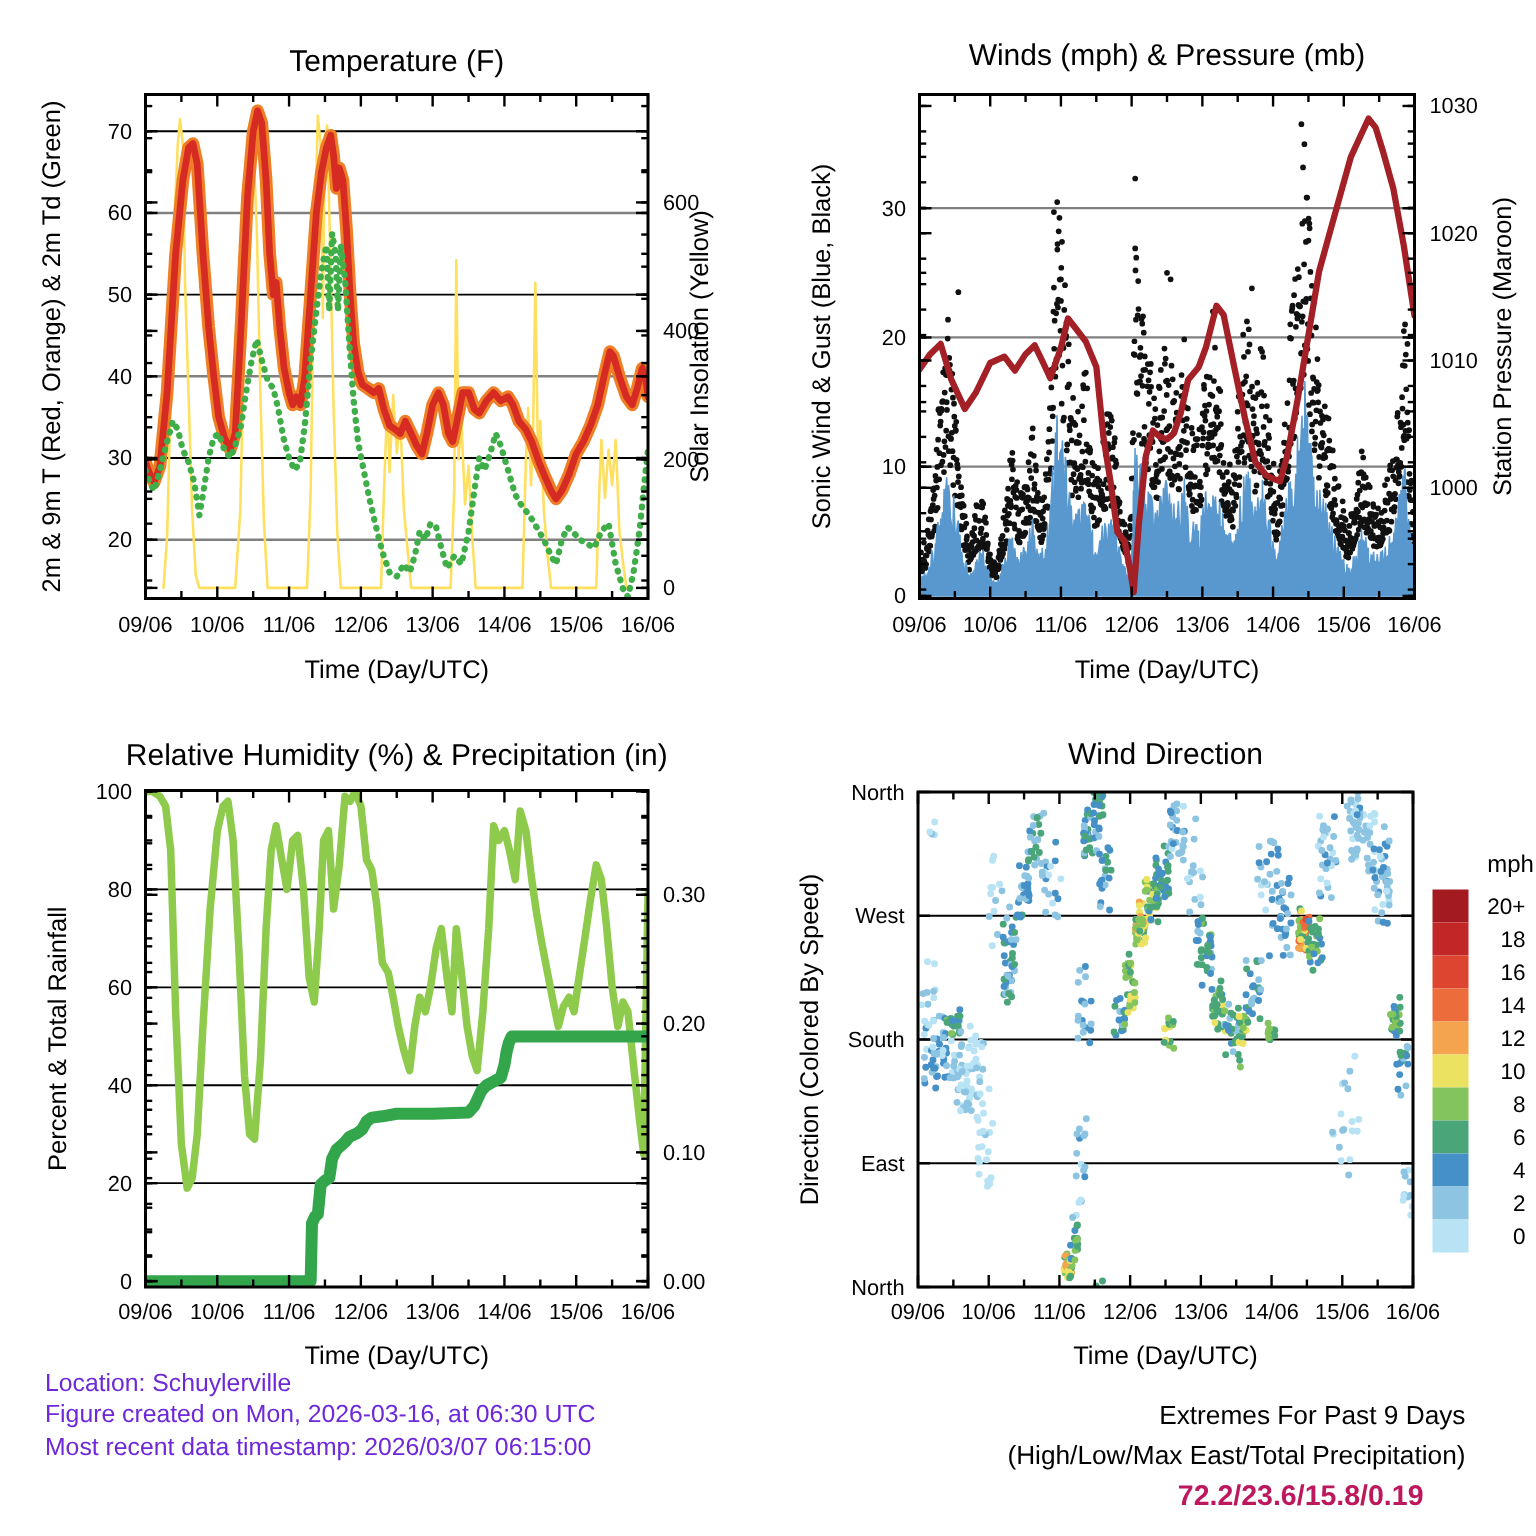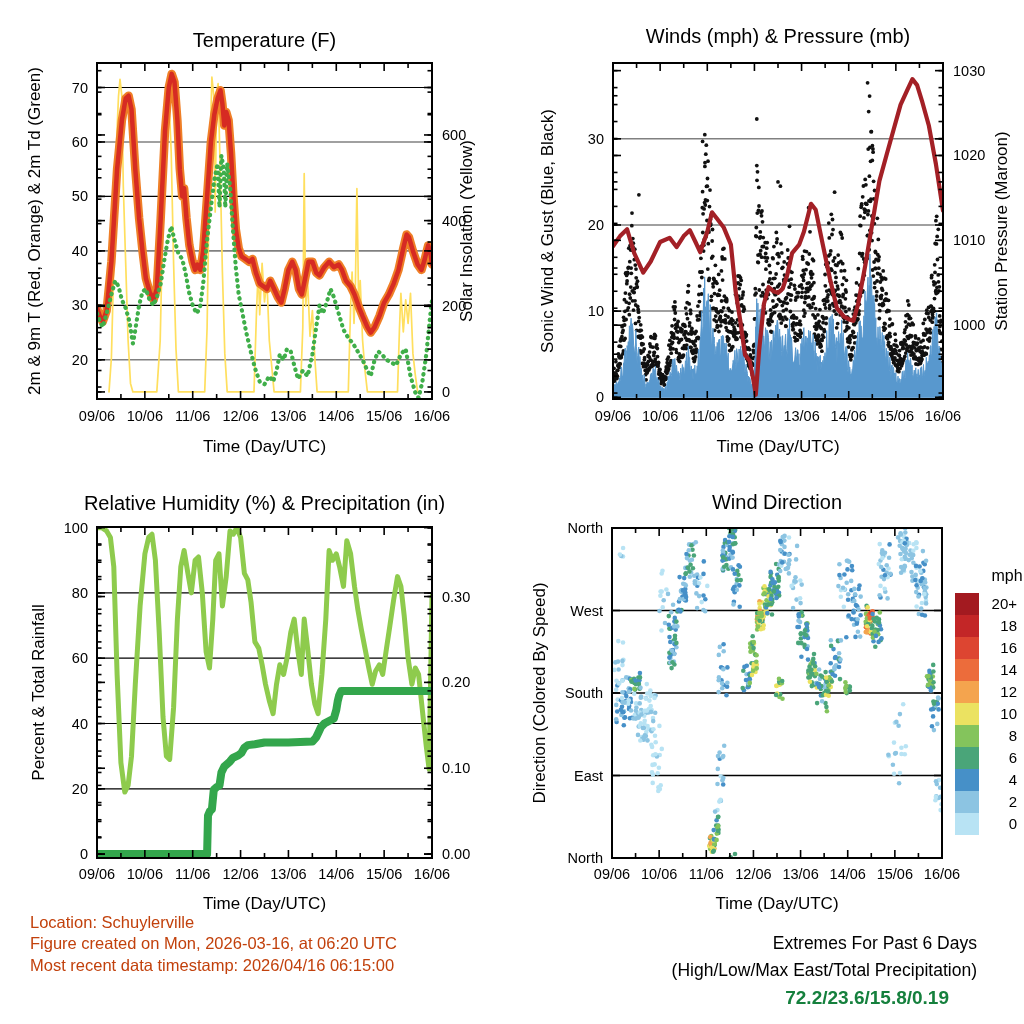--- a/index.html
+++ b/index.html
@@ -1,19 +1,19 @@
 <!DOCTYPE html>
 <html><head>
 <meta charset="utf-8">
 <style>
   html,body{margin:0;padding:0;background:#fff;}
   #figure{position:relative;width:1024px;height:1024px;background:#fff;overflow:hidden;
           font-family:"Liberation Sans", sans-serif;}
   #chart-svg{position:absolute;left:0;top:0;}
-  .footer-left{position:absolute;left:30px;top:912px;font-size:16.5px;color:#c2410c;line-height:21.3px;white-space:nowrap;}
+  .footer-left{position:absolute;left:30px;top:912px;font-size:16.5px;color:#6d28d9;line-height:21.3px;white-space:nowrap;}
   .footer-right{position:absolute;right:47px;top:930px;text-align:right;font-size:17.5px;color:#000;line-height:27px;white-space:nowrap;}
   .footer-right .extremes-value{font-weight:bold;font-size:19px;padding-right:28px;}
 </style>
 </head>
 <body>
 
 <div id="figure">
   <svg id="chart-svg" width="1024" height="1024">
       <defs>
         <clipPath id="clip0">
@@ -3043,22 +3043,22 @@
         <text x="1017" y="785" font-size="15" text-anchor="end" fill="#000" font-family="&quot;Liberation Sans&quot;, sans-serif">4</text>
         <rect x="955" y="791" width="24" height="22" fill="#8cc4e2"></rect>
         <text x="1017" y="807" font-size="15" text-anchor="end" fill="#000" font-family="&quot;Liberation Sans&quot;, sans-serif">2</text>
         <rect x="955" y="813" width="24" height="22" fill="#b8e3f4"></rect>
         <text x="1017" y="829" font-size="15" text-anchor="end" fill="#000" font-family="&quot;Liberation Sans&quot;, sans-serif">0</text>
       </g>
     </svg>
 
   <div class="footer-left">
     <div>Location: Schuylerville</div>
-    <div>Figure created on Mon, 2026-03-16, at 06:20 UTC</div>
-    <div>Most recent data timestamp: 2026/04/16 06:15:00</div>
+    <div>Figure created on Mon, 2026-03-16, at 06:30 UTC</div>
+    <div>Most recent data timestamp: 2026/03/07 06:15:00</div>
   </div>
 
   <div class="footer-right">
-    <div>Extremes For Past 6 Days</div>
+    <div>Extremes For Past 9 Days</div>
     <div>(High/Low/Max East/Total Precipitation)</div>
-    <div class="extremes-value" style="color: #15803d;">72.2/23.6/15.8/0.19</div>
+    <div class="extremes-value" style="color: #be185d;">72.2/23.6/15.8/0.19</div>
   </div>
 </div>
 
 </body></html>

